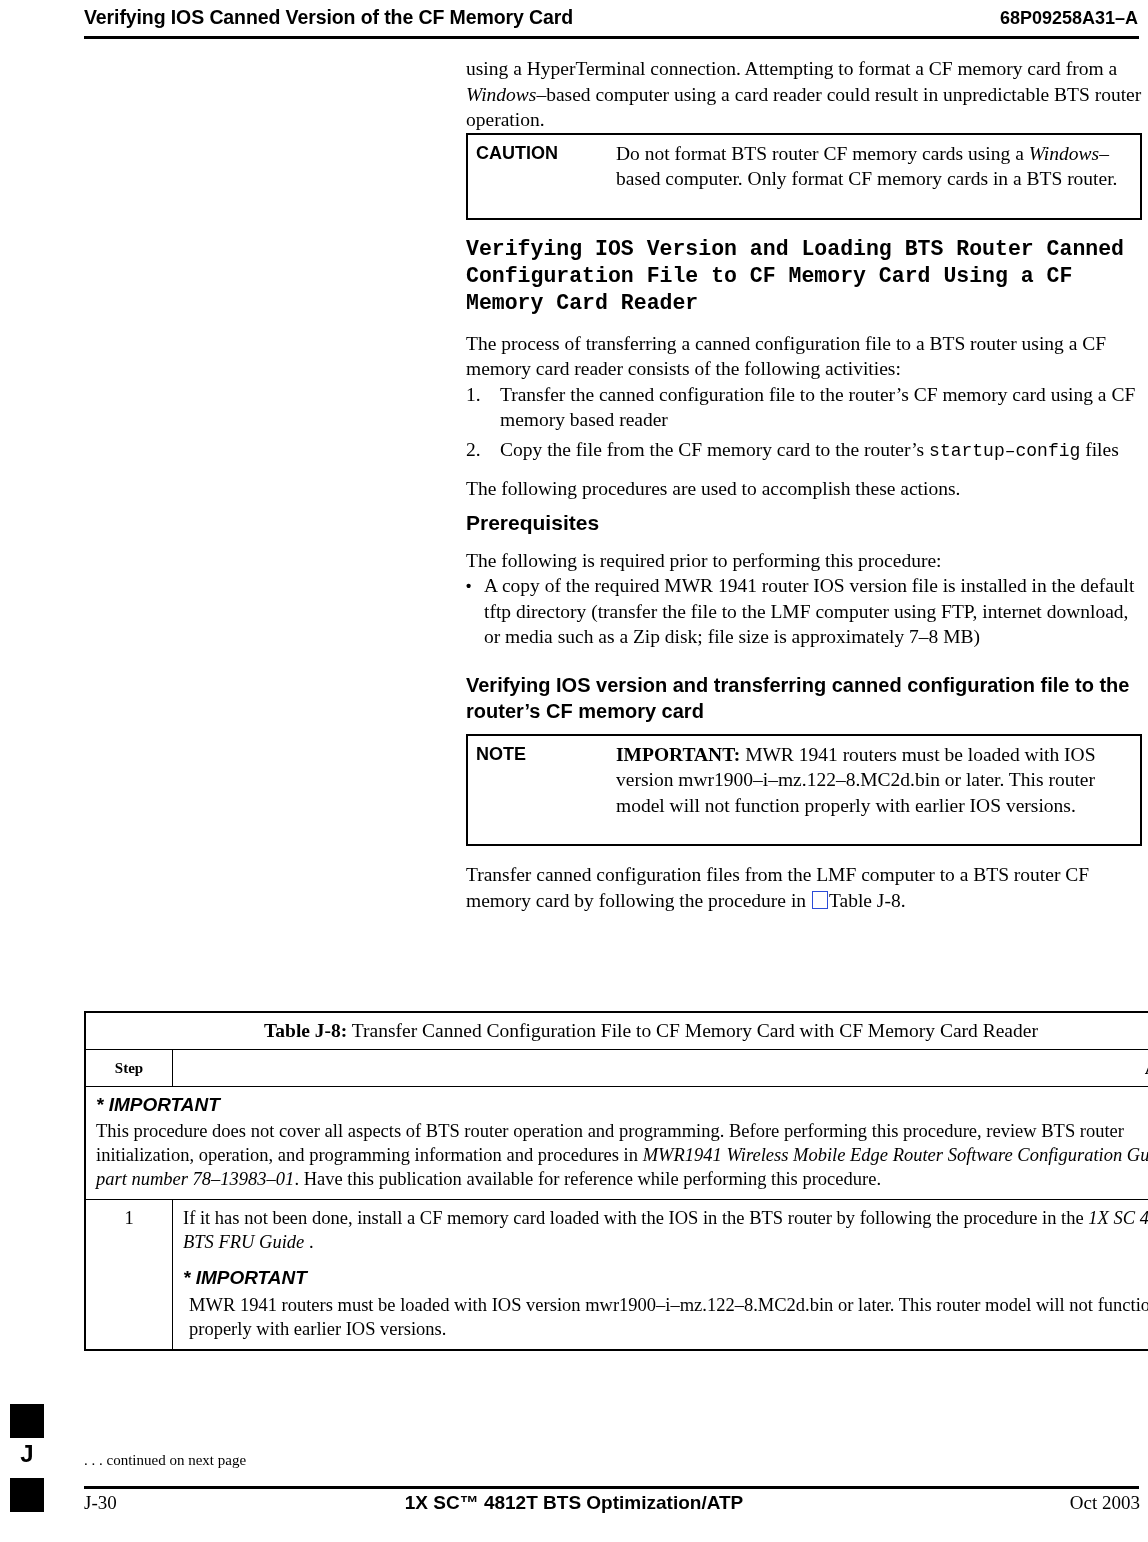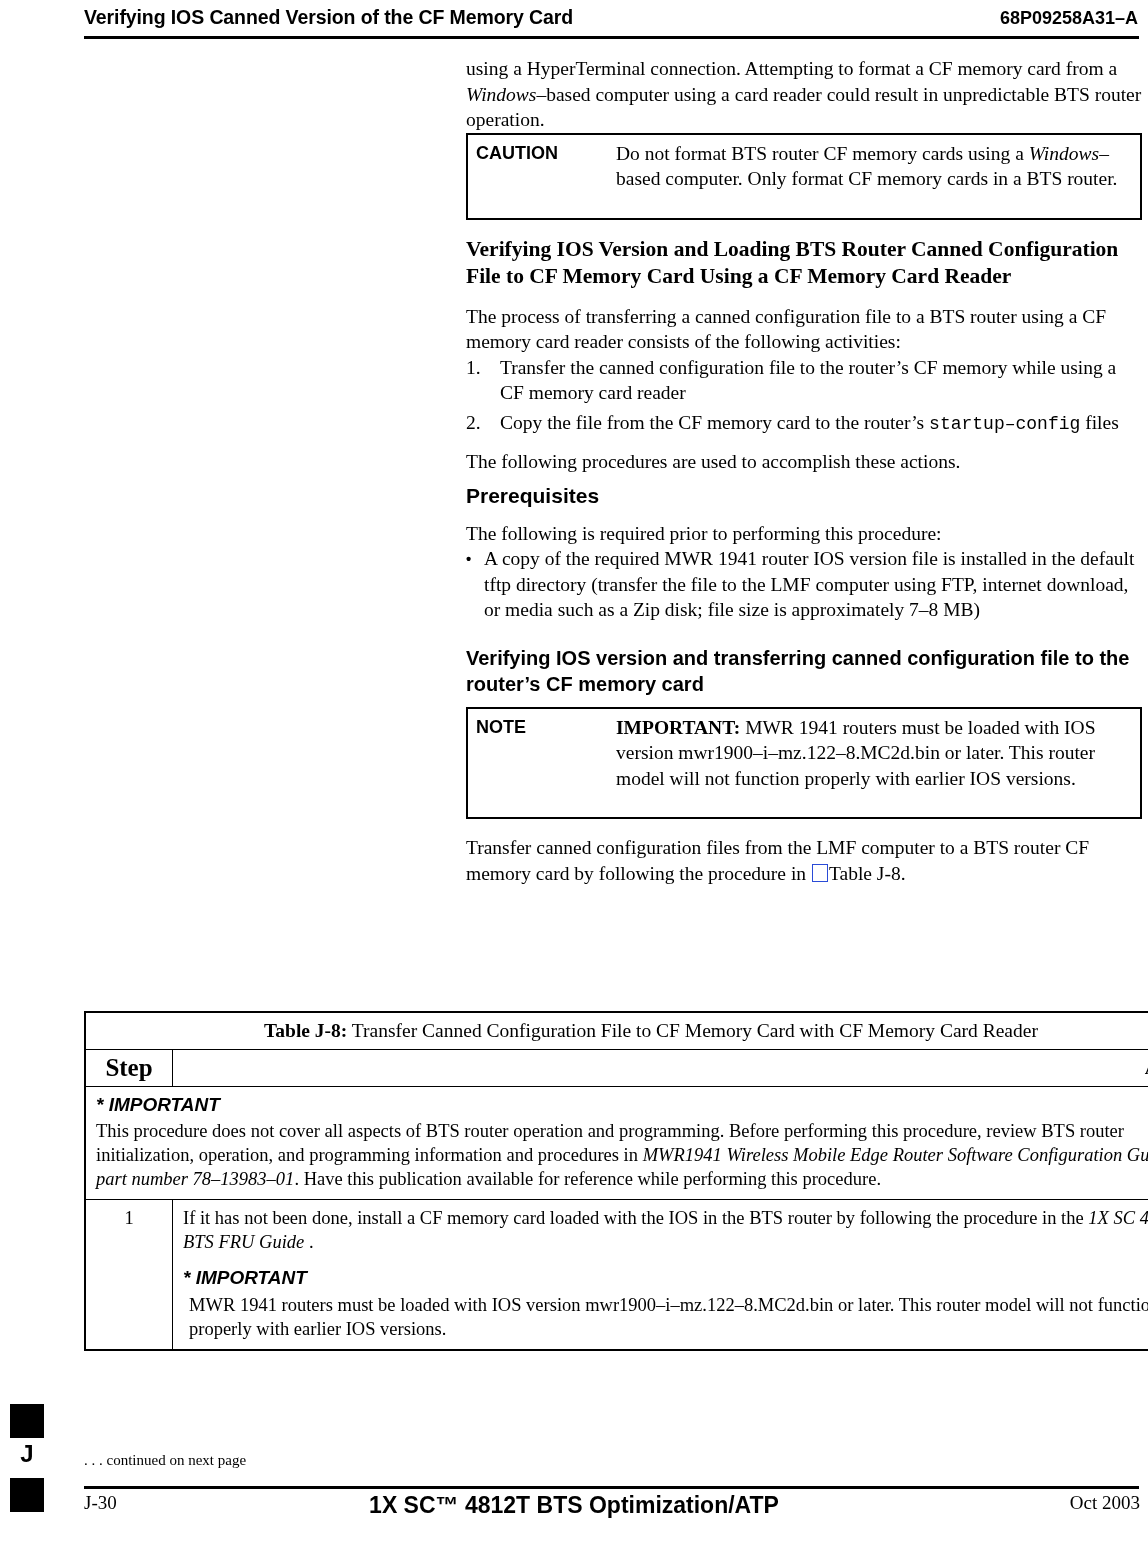--- a/index.html
+++ b/index.html
@@ -72,21 +72,21 @@
     font-weight: bold;
     font-size: 18px;
     width: 140px;
     flex: 0 0 140px;
     line-height: 25.5px;
   }
   .adm-body { flex: 1; line-height: 25.5px; }
 
   
   h2.sec {
-    font-family: Liberation Serif, serif;
+    font-family: Liberation Mono, monospace;
     font-weight: bold;
     font-size: 21.5px;
     line-height: 27px;
     margin: 10px 0 14px 0;
   }
   h3.sub {
     font-family: "Liberation Sans", sans-serif;
     font-weight: bold;
     font-size: 21px;
     line-height: 26px;
@@ -136,21 +136,21 @@
     font-size: 19.5px;
   }
   .tbl-title .tb { font-weight: bold; }
   .tbl-hdr-step {
     width: 78px;
     text-align: center;
     font-weight: bold;
     padding: 6px 4px;
     border-right: 1.5px solid #000;
     border-bottom: 1.5px solid #000;
-    font-size: 25px;
+    font-size: 15px;
   }
   .tbl-hdr-action {
     text-align: right;
     font-weight: bold;
     padding: 6px 16px;
     border-bottom: 1.5px solid #000;
     font-size: 19.5px;
   }
   .imp-cell {
     padding: 6px 10px 8px 10px;
@@ -206,21 +206,21 @@
     align-items: baseline;
     font-size: 19px;
     gap: 32px;
   }
   .ftr-center {
     position: absolute;
     left: 0; right: 0;
     text-align: center;
     font-family: "Liberation Sans", sans-serif;
     font-weight: bold;
-    font-size: 23px;
+    font-size: 19px;
     top: 1492px;
   }
   .ftr-left { font-size: 19px; }
   .ftr-right { font-size: 19px; }
 
   
   .tab-mark {
     position: absolute;
     left: 10px;
     width: 34px;
@@ -269,21 +269,21 @@
       <div class="adm-body"><span>Do not format BTS router CF memory cards using a </span><span class="it">Windows</span><span>–based computer. Only format CF memory cards in a BTS router.</span></div>
     </div>
 
     <h2 class="sec">Verifying IOS Version and Loading BTS Router Canned Configuration File to CF Memory Card Using a CF Memory Card Reader</h2>
 
     <p class="para">The process of transferring a canned configuration file to a BTS router using a CF memory card reader consists of the following activities:</p>
 
     <div class="nlist">
       <div class="nitem">
         <div class="nnum">1.</div>
-        <div class="ntext">Transfer the canned configuration file to the router’s CF memory while using a CF memory card reader</div>
+        <div class="ntext">Transfer the canned configuration file to the router’s CF memory card using a CF memory based reader</div>
       </div>
       <div class="nitem">
         <div class="nnum">2.</div>
         <div class="ntext"><span>Copy the file from the CF memory card to the router’s </span><span class="mono">startup–config</span><span> files</span></div>
       </div>
     </div>
 
     <p class="para">The following procedures are used to accomplish these actions.</p>
 
     <h3 class="sub">Prerequisites</h3>

